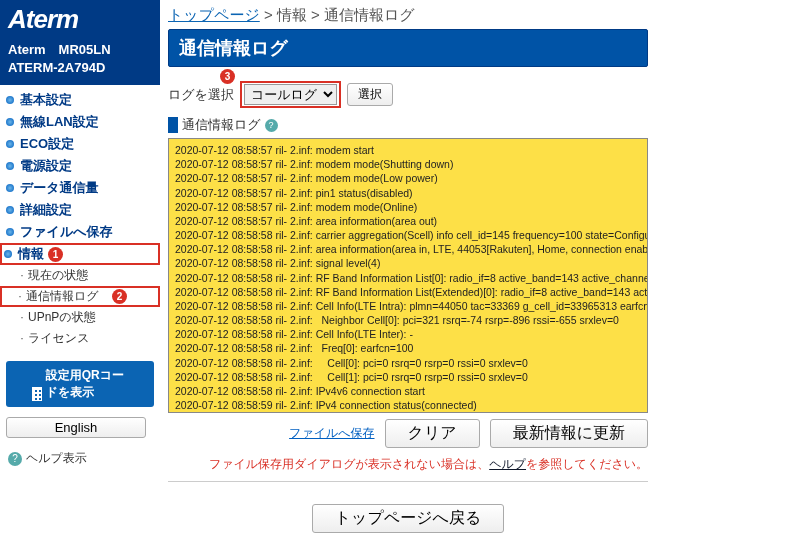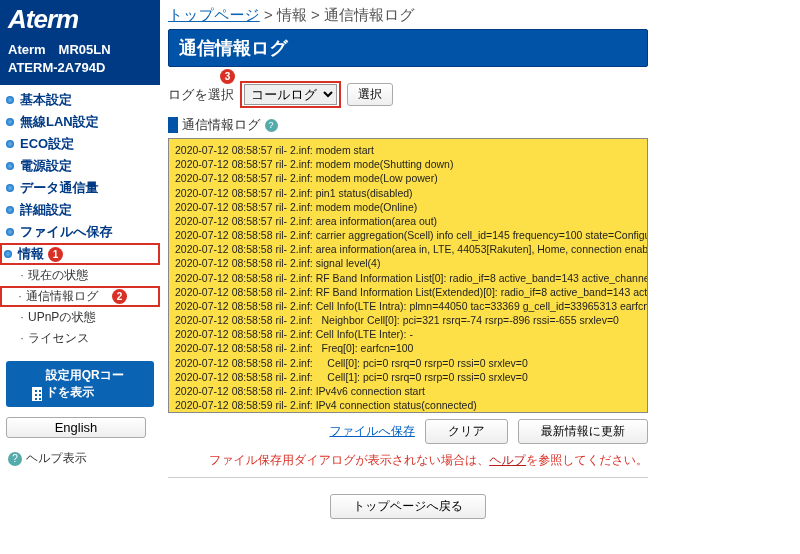--- a/index.html
+++ b/index.html
@@ -30,24 +30,24 @@
   .select-box { border: 2px solid #d93025; padding: 1px 2px; font-size: 12px; }
   .select-box select { border: 1px solid #999; font-size: 13px; padding:1px 2px; }
   .sel-btn { border: 1px solid #aaa; padding: 2px 10px; border-radius: 3px; background: linear-gradient(#fff,#eee); cursor: pointer; font-size:12px;font-family:Liberation Serif, serif; }
   .section-head { display: flex; align-items: center; gap: 4px; margin-bottom: 4px; }
   .section-bar { width: 10px; height: 16px; background: #0053a6; }
   .section-text { font-size: 13px; }
   .small-help { display:inline-flex; width:13px; height:13px; border-radius:50%; background:#5aa; color:#fff; align-items:center; justify-content:center; font-size:9px; cursor:pointer; }
   .log-box { border: 1px solid #888; height: 275px; overflow: auto; padding: 4px 6px; font-size: 10.5px; line-height: 1.35; white-space: pre; font-family: "Hiragino Kaku Gothic Pro", sans-serif; color:#222; background:#fde047; }
   .actions-row { display: flex; align-items: center; justify-content: flex-end; gap: 10px; margin-top: 6px; font-size: 12px; }
   .actions-row a { color: #005fc1; text-decoration: underline; cursor: pointer; }
-  .btn { border: 1px solid #aaa; padding: 3px 22px; border-radius: 3px; background: linear-gradient(#fff,#eee); cursor: pointer; font-size:12px; }
+  .btn { border: 1px solid #aaa; padding: 3px 22px; border-radius: 3px; background: linear-gradient(#fff,#eee); cursor: pointer; font-size:16px; }
   .note { color: #d93025; font-size: 12px; text-align: right; margin-top: 8px; }
-  .note a { color: #b91c1c; text-decoration: underline; cursor: pointer; }
-  .footer-btn { display: flex; justify-content: center; margin-top: 8px; align-items: flex-end; }
+  .note a { color: #0f172a; text-decoration: underline; cursor: pointer; }
+  .footer-btn { display: flex; justify-content: center; margin-top: 14px; align-items: flex-end; }
   .hr-line { border-top:1px solid #ccc; margin:8px 0; }
 
   .boxed-1 { border:2px solid #d93025; padding:0 2px; display:flex; align-items:center; }
   .boxed-2 { border:2px solid #d93025; padding:0 2px; display:block; }
 </style>
 </head>
 <body>
 
 <div class="container">
   <aside class="sidebar">

